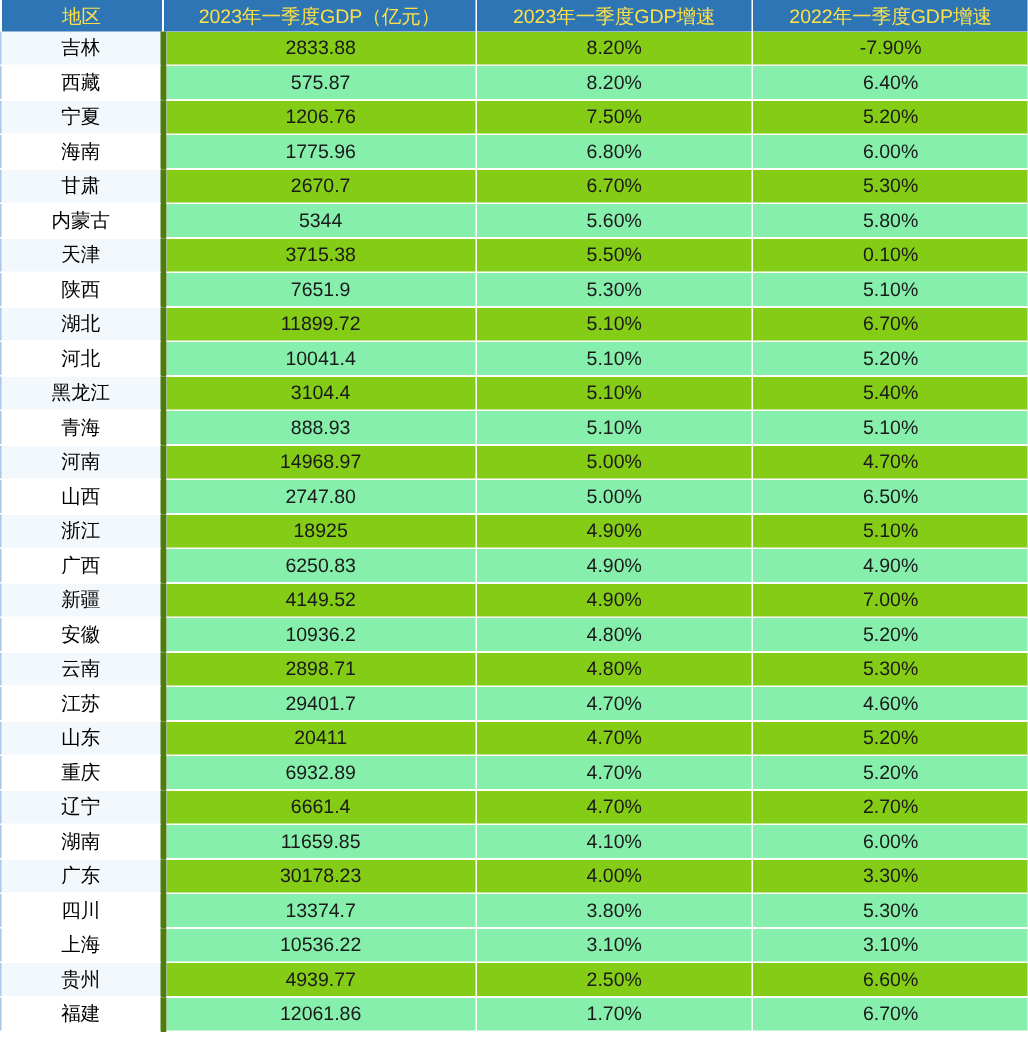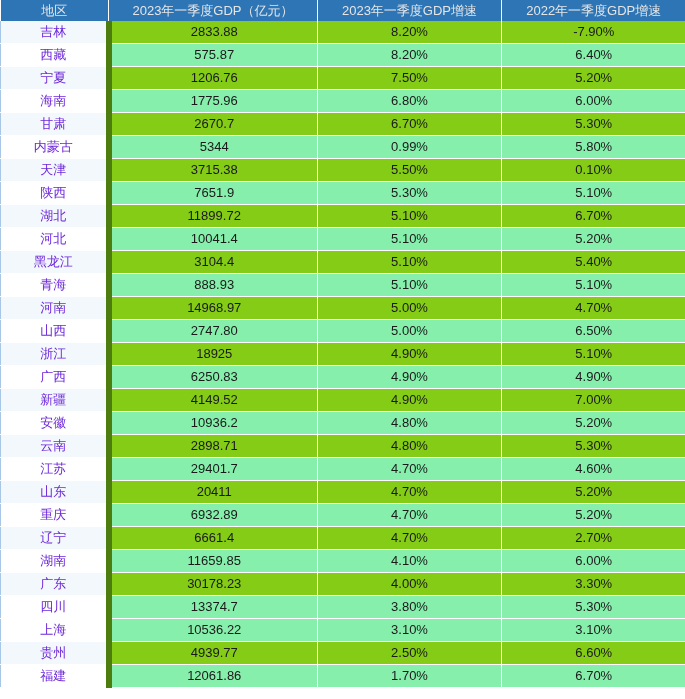--- a/index.html
+++ b/index.html
@@ -19,21 +19,21 @@
     width: 685px;
     font-size: 13px;
   }
   table.gdp-table col.c-region { width: 108px; }
   table.gdp-table col.c-gdp { width: 209px; }
   table.gdp-table col.c-g2023 { width: 184px; }
   table.gdp-table col.c-g2022 { width: 184px; }
 
   thead th {
     background: #2e75b6;
-    color: #e5e5e5;
+    color: #fde047;
     font-weight: normal;
     font-size: 13px;
     height: 21px;
     line-height: 21px;
     padding: 0;
     border-right: 1px solid #ffffff;
     text-align: center;
     white-space: nowrap;
     overflow: hidden;
   }
@@ -48,22 +48,22 @@
     border-right: 1px solid #ffffff;
     text-align: center;
     white-space: nowrap;
     overflow: hidden;
     color: #1a1a1a;
     font-size: 13px;
   }
   tbody td.region {
     background: #ffffff;
     border-left: 1px solid #a8c6e5;
-    border-right: 6px solid #4d7c0f;
-    color: #6d28d9;
+    border-right: 4px solid #4d7c0f;
+    color: #000000;
   }
   tbody tr.even td.num { background: #84cc16; }
   tbody tr.odd  td.num { background: #86efac; }
   tbody td.num:last-child { border-right: none; }
   tbody tr.even td.region-tint { background: #f3f8fc; }
 </style>
 </head>
 <body>
 
 <table class="gdp-table">
@@ -108,21 +108,21 @@
       </tr>
       <tr class="even">
         <td class="region region-tint">甘肃</td>
         <td class="num">2670.7</td>
         <td class="num">6.70%</td>
         <td class="num">5.30%</td>
       </tr>
       <tr class="odd">
         <td class="region">内蒙古</td>
         <td class="num">5344</td>
-        <td class="num">0.99%</td>
+        <td class="num">5.60%</td>
         <td class="num">5.80%</td>
       </tr>
       <tr class="even">
         <td class="region region-tint">天津</td>
         <td class="num">3715.38</td>
         <td class="num">5.50%</td>
         <td class="num">0.10%</td>
       </tr>
       <tr class="odd">
         <td class="region">陕西</td>

